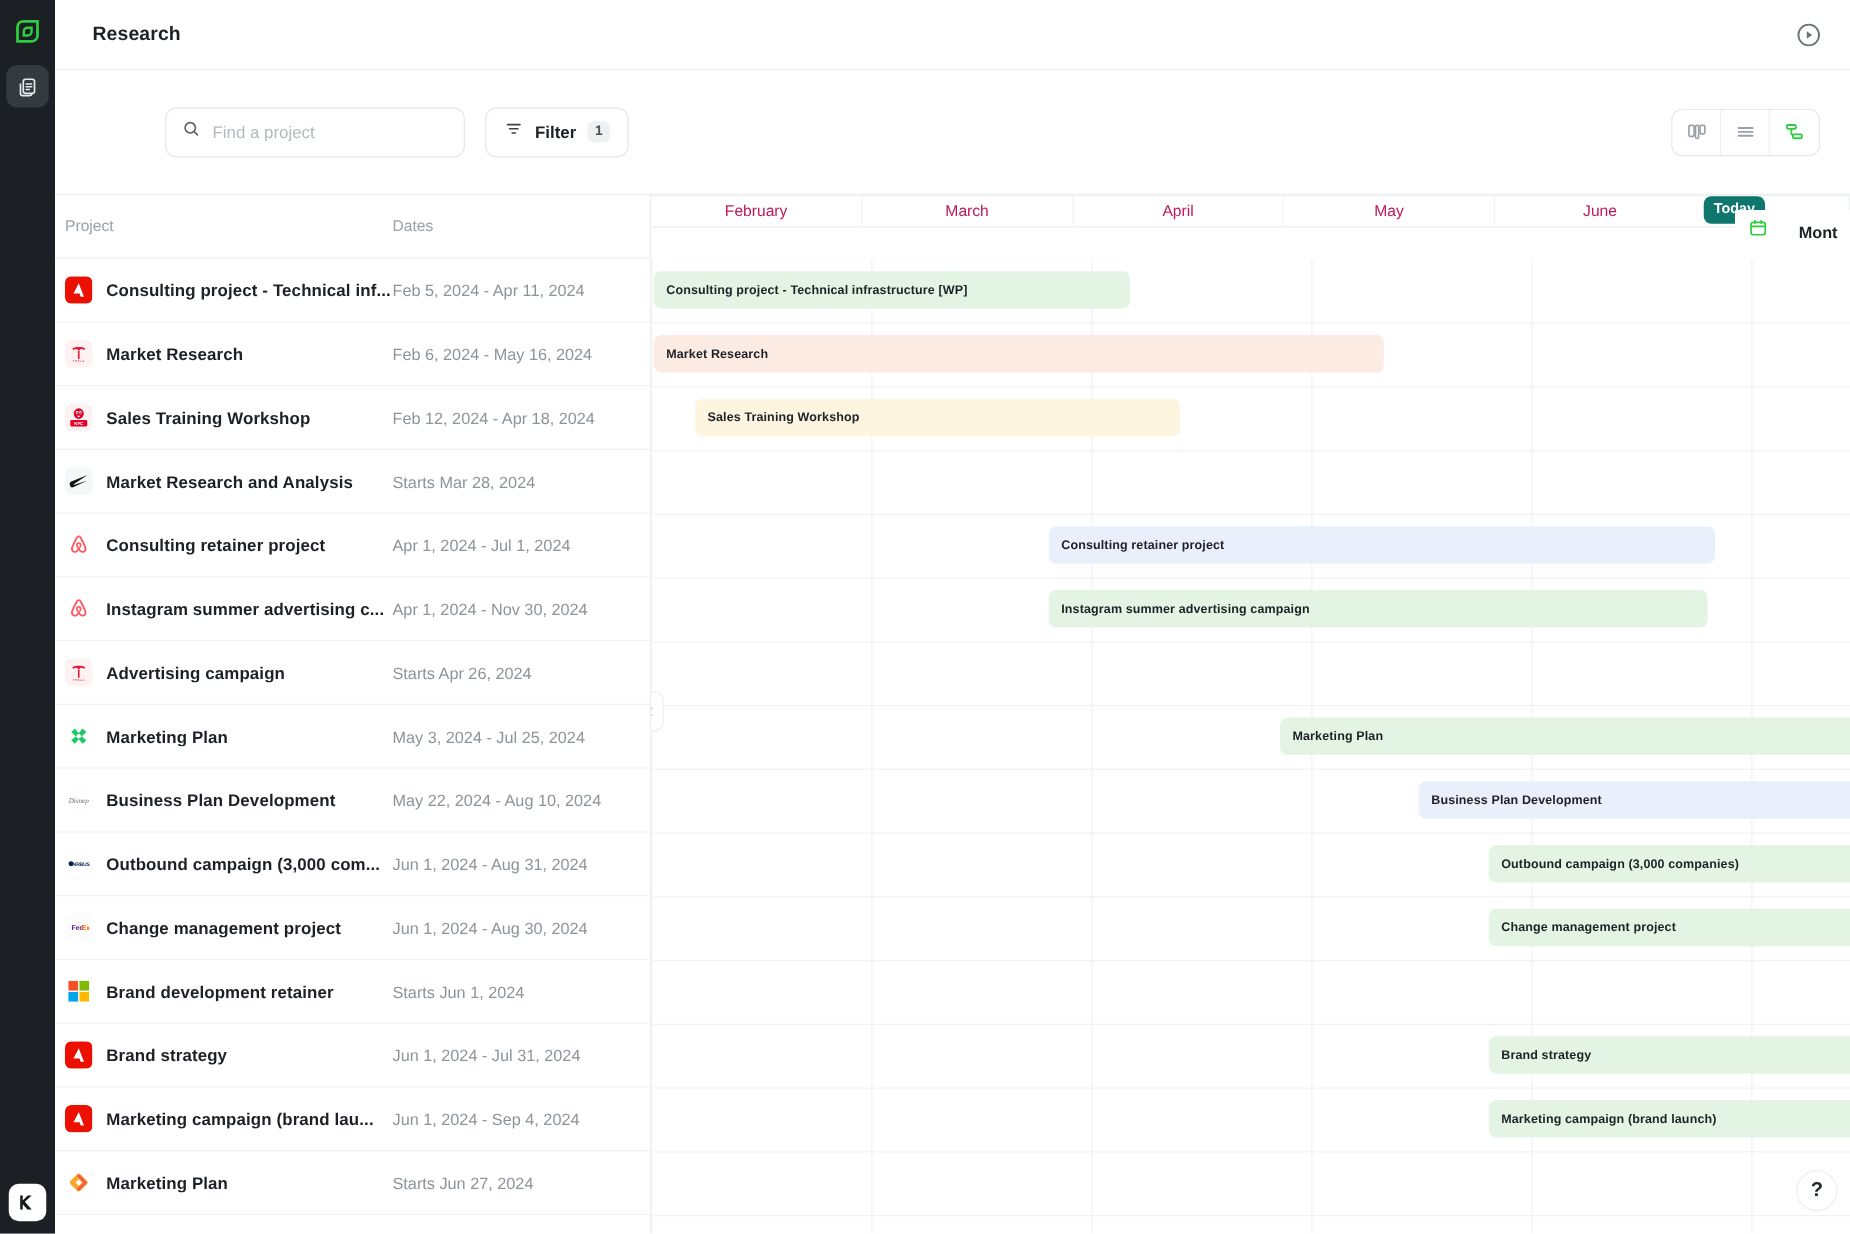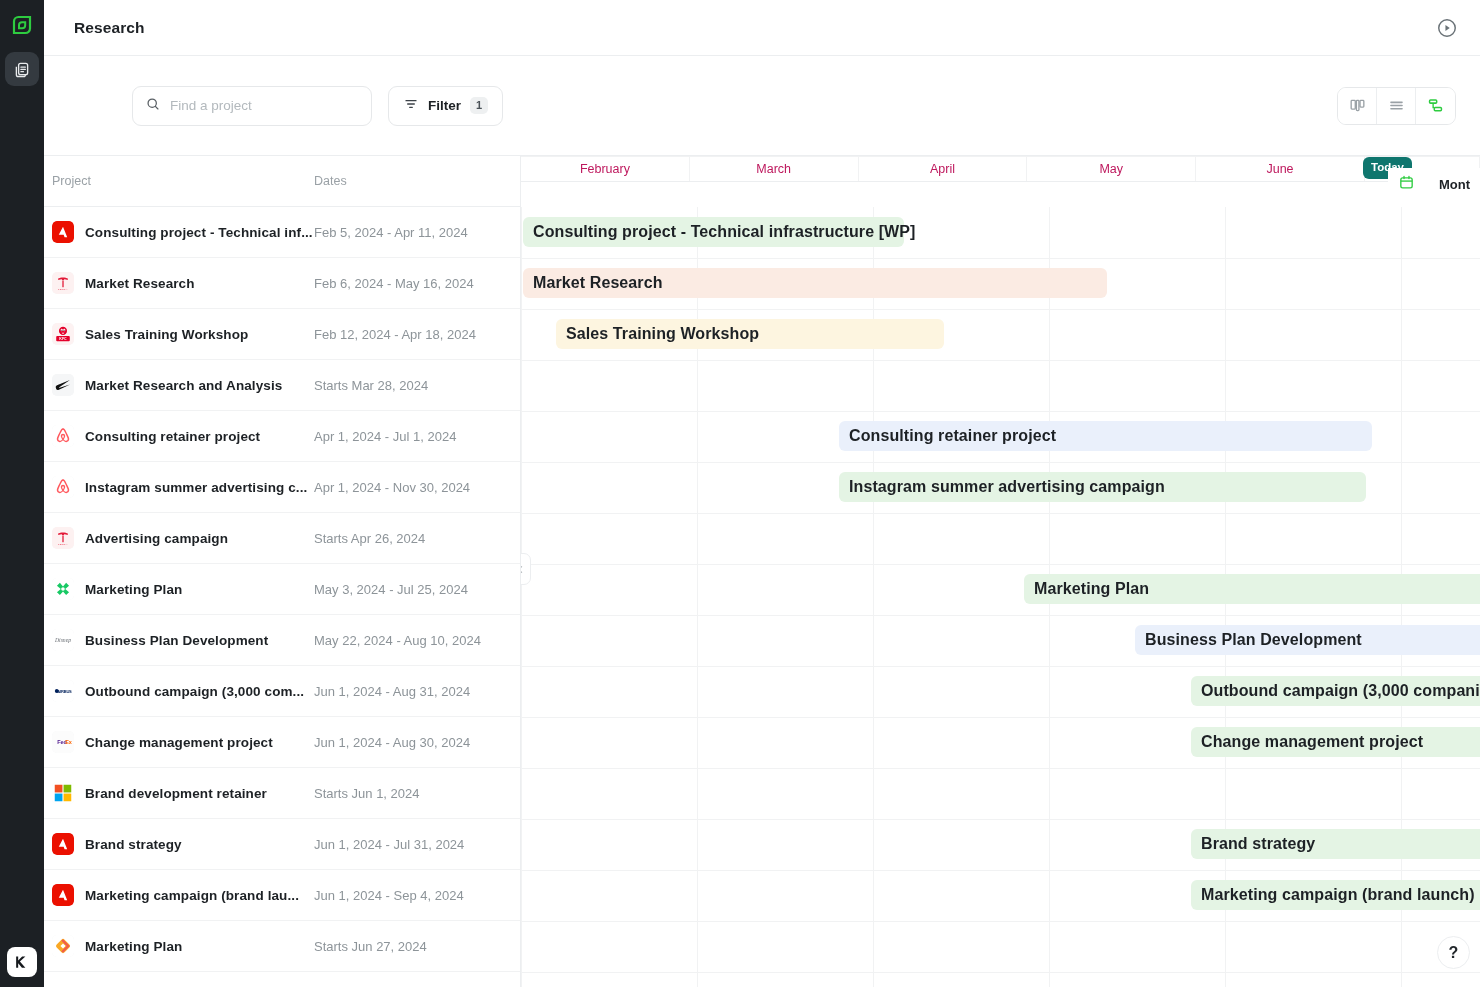--- a/index.html
+++ b/index.html
@@ -108,21 +108,21 @@
   .tl-month {
     display: flex; align-items: center; justify-content: center;
     font-size: 12.5px; color: #be185d; border-right: 1px solid #f1f2f3;
   }
   .tl-grid { position: absolute; top: 51px; left: 0; right: 0; bottom: 0; }
   .tl-vline { position: absolute; top: 0; bottom: 0; width: 1px; background: #f1f2f3; }
   .tl-hline { position: absolute; left: 0; right: 0; height: 1px; background: #f1f2f3; }
   .bar {
     position: absolute; height: 30px; border-radius: 6px;
     display: flex; align-items: center; padding-left: 10px;
-    font-size: 16px; font-weight: 700; color: #1d2125; white-space: nowrap;
+    font-size: 10px; font-weight: 700; color: #1d2125; white-space: nowrap;
     letter-spacing: .1px;
   }
   .today-badge {
     position: absolute; background: #0f766e; color: #fff; font-size: 11.5px; font-weight: 700;
     border-radius: 6px; padding: 3px 8px; line-height: 1.35; z-index: 6;
   }
   .collapse-handle {
     position: absolute; left: -11px; top: 397px; width: 21px; height: 32px;
     background: #fff; border: 1px solid #eceef0; border-radius: 7px;
     display: flex; align-items: center; justify-content: center; z-index: 8; cursor: pointer;

